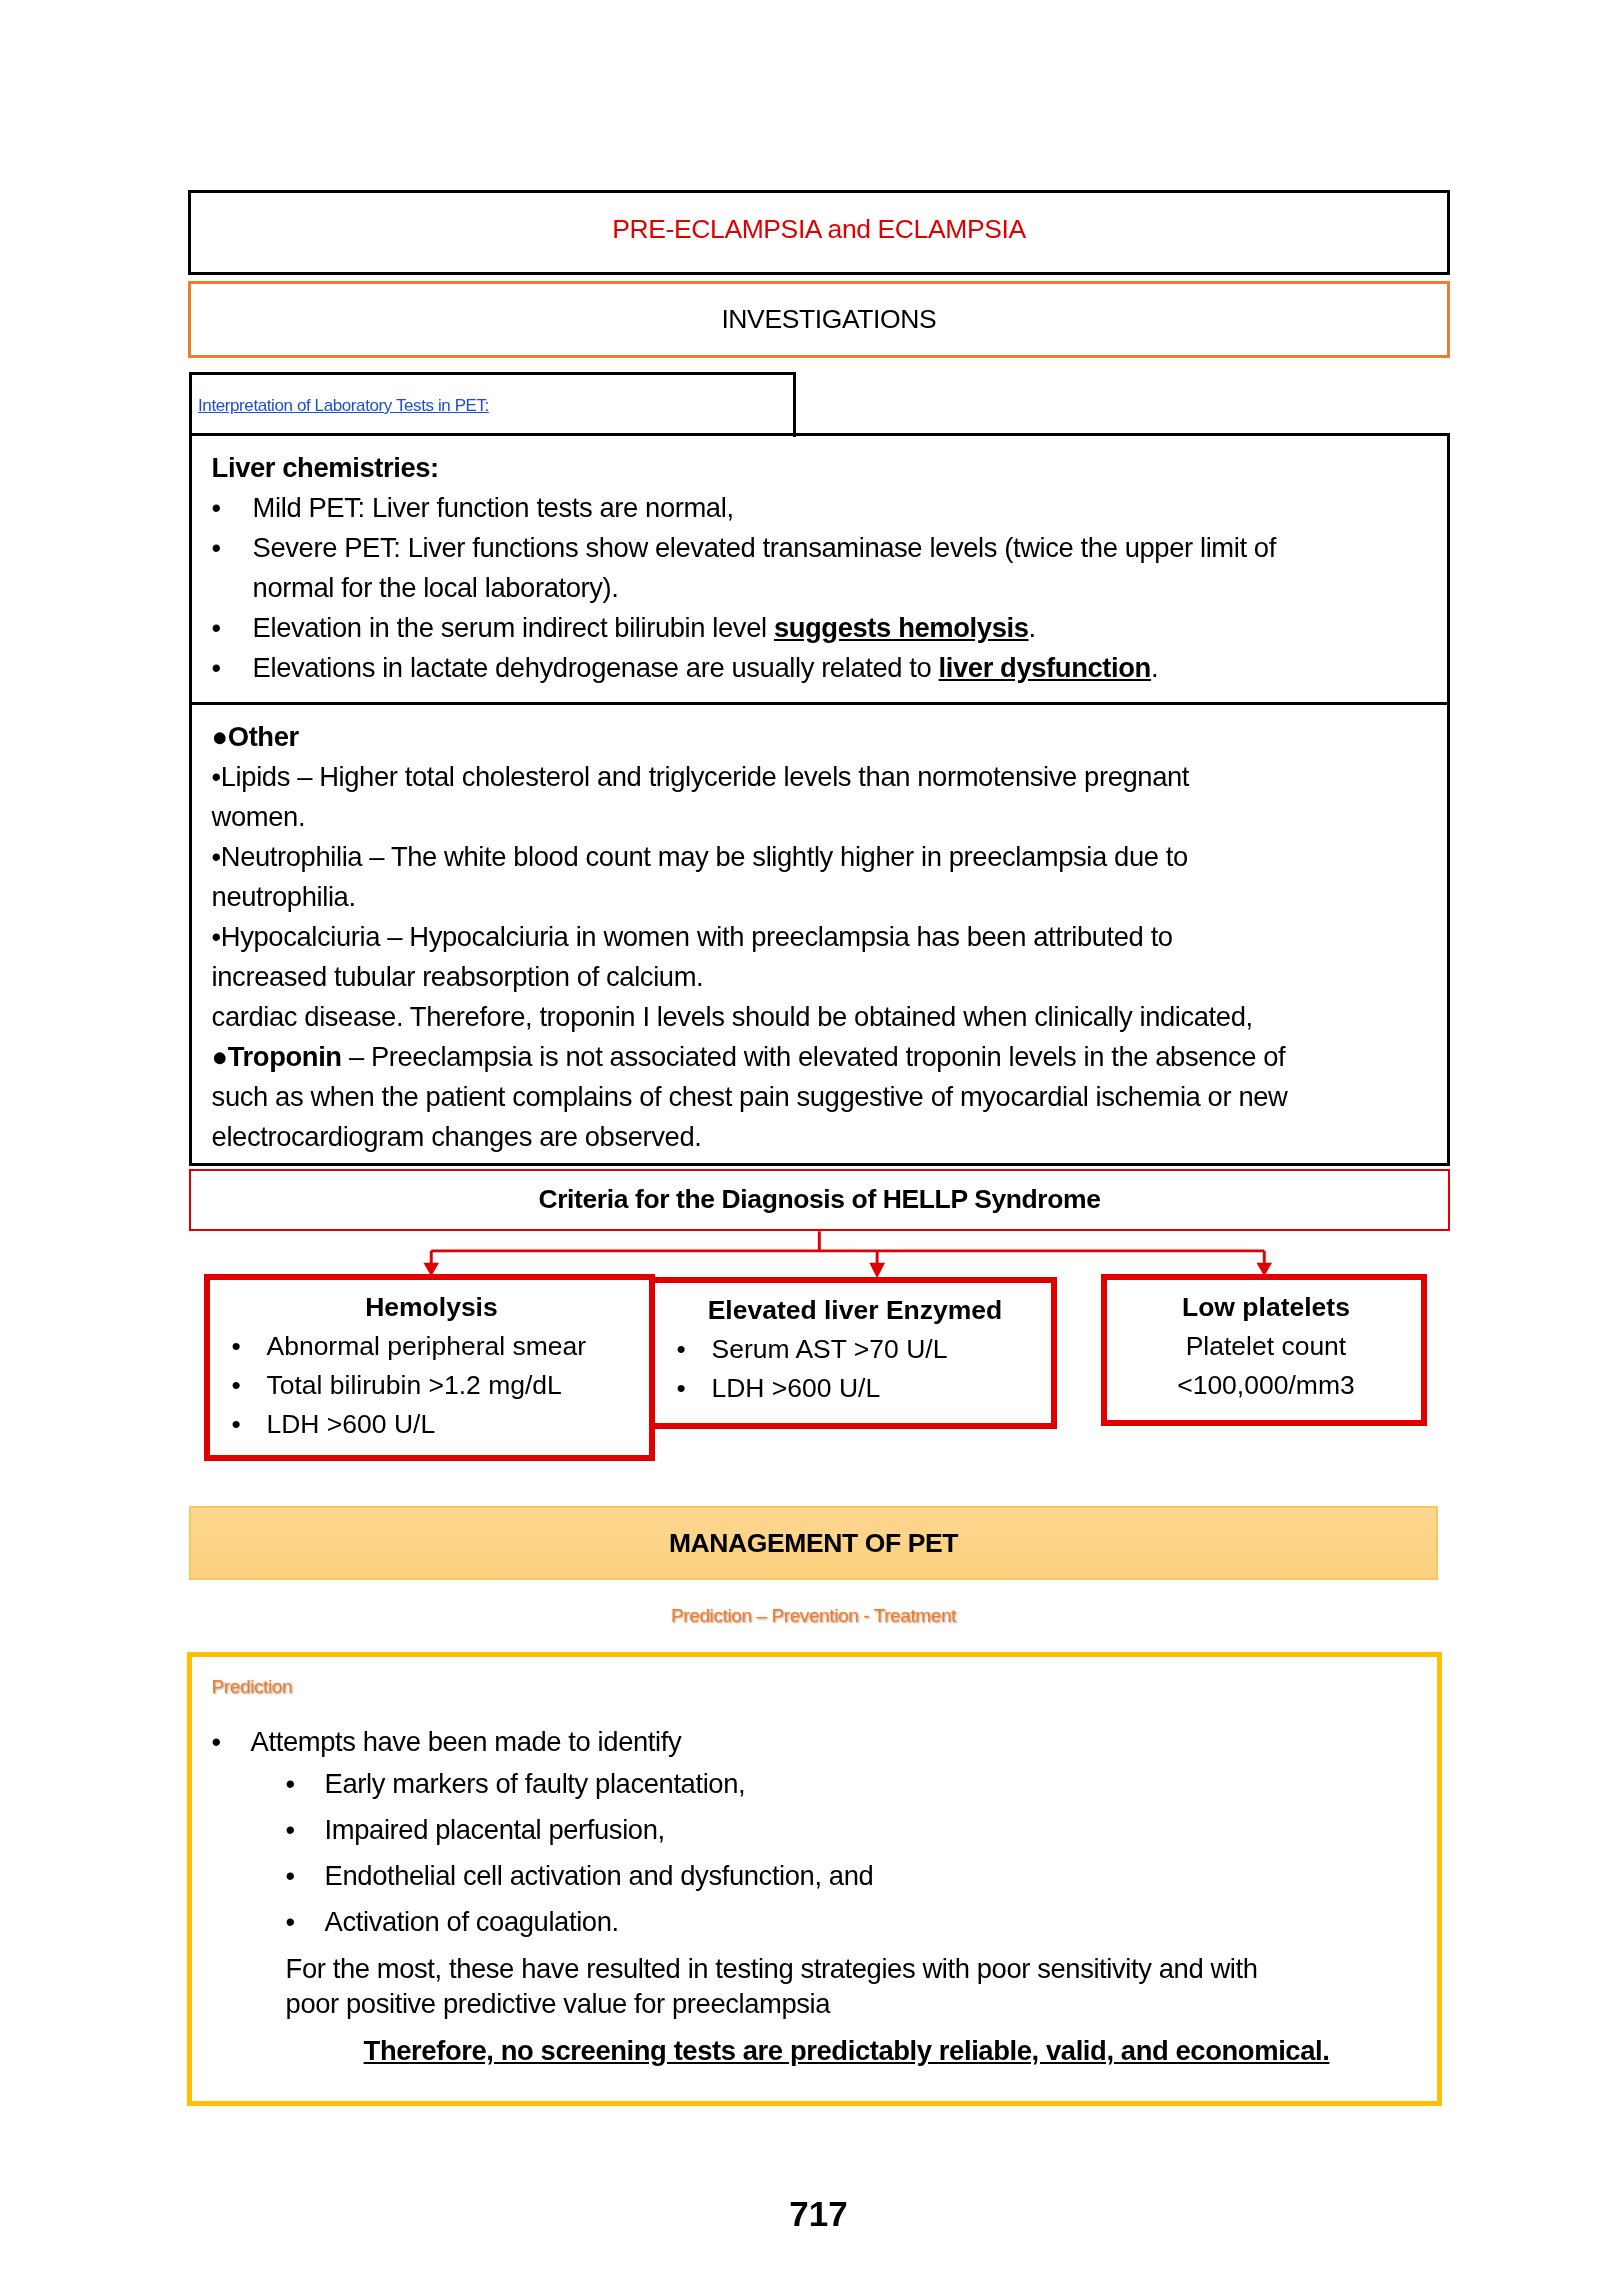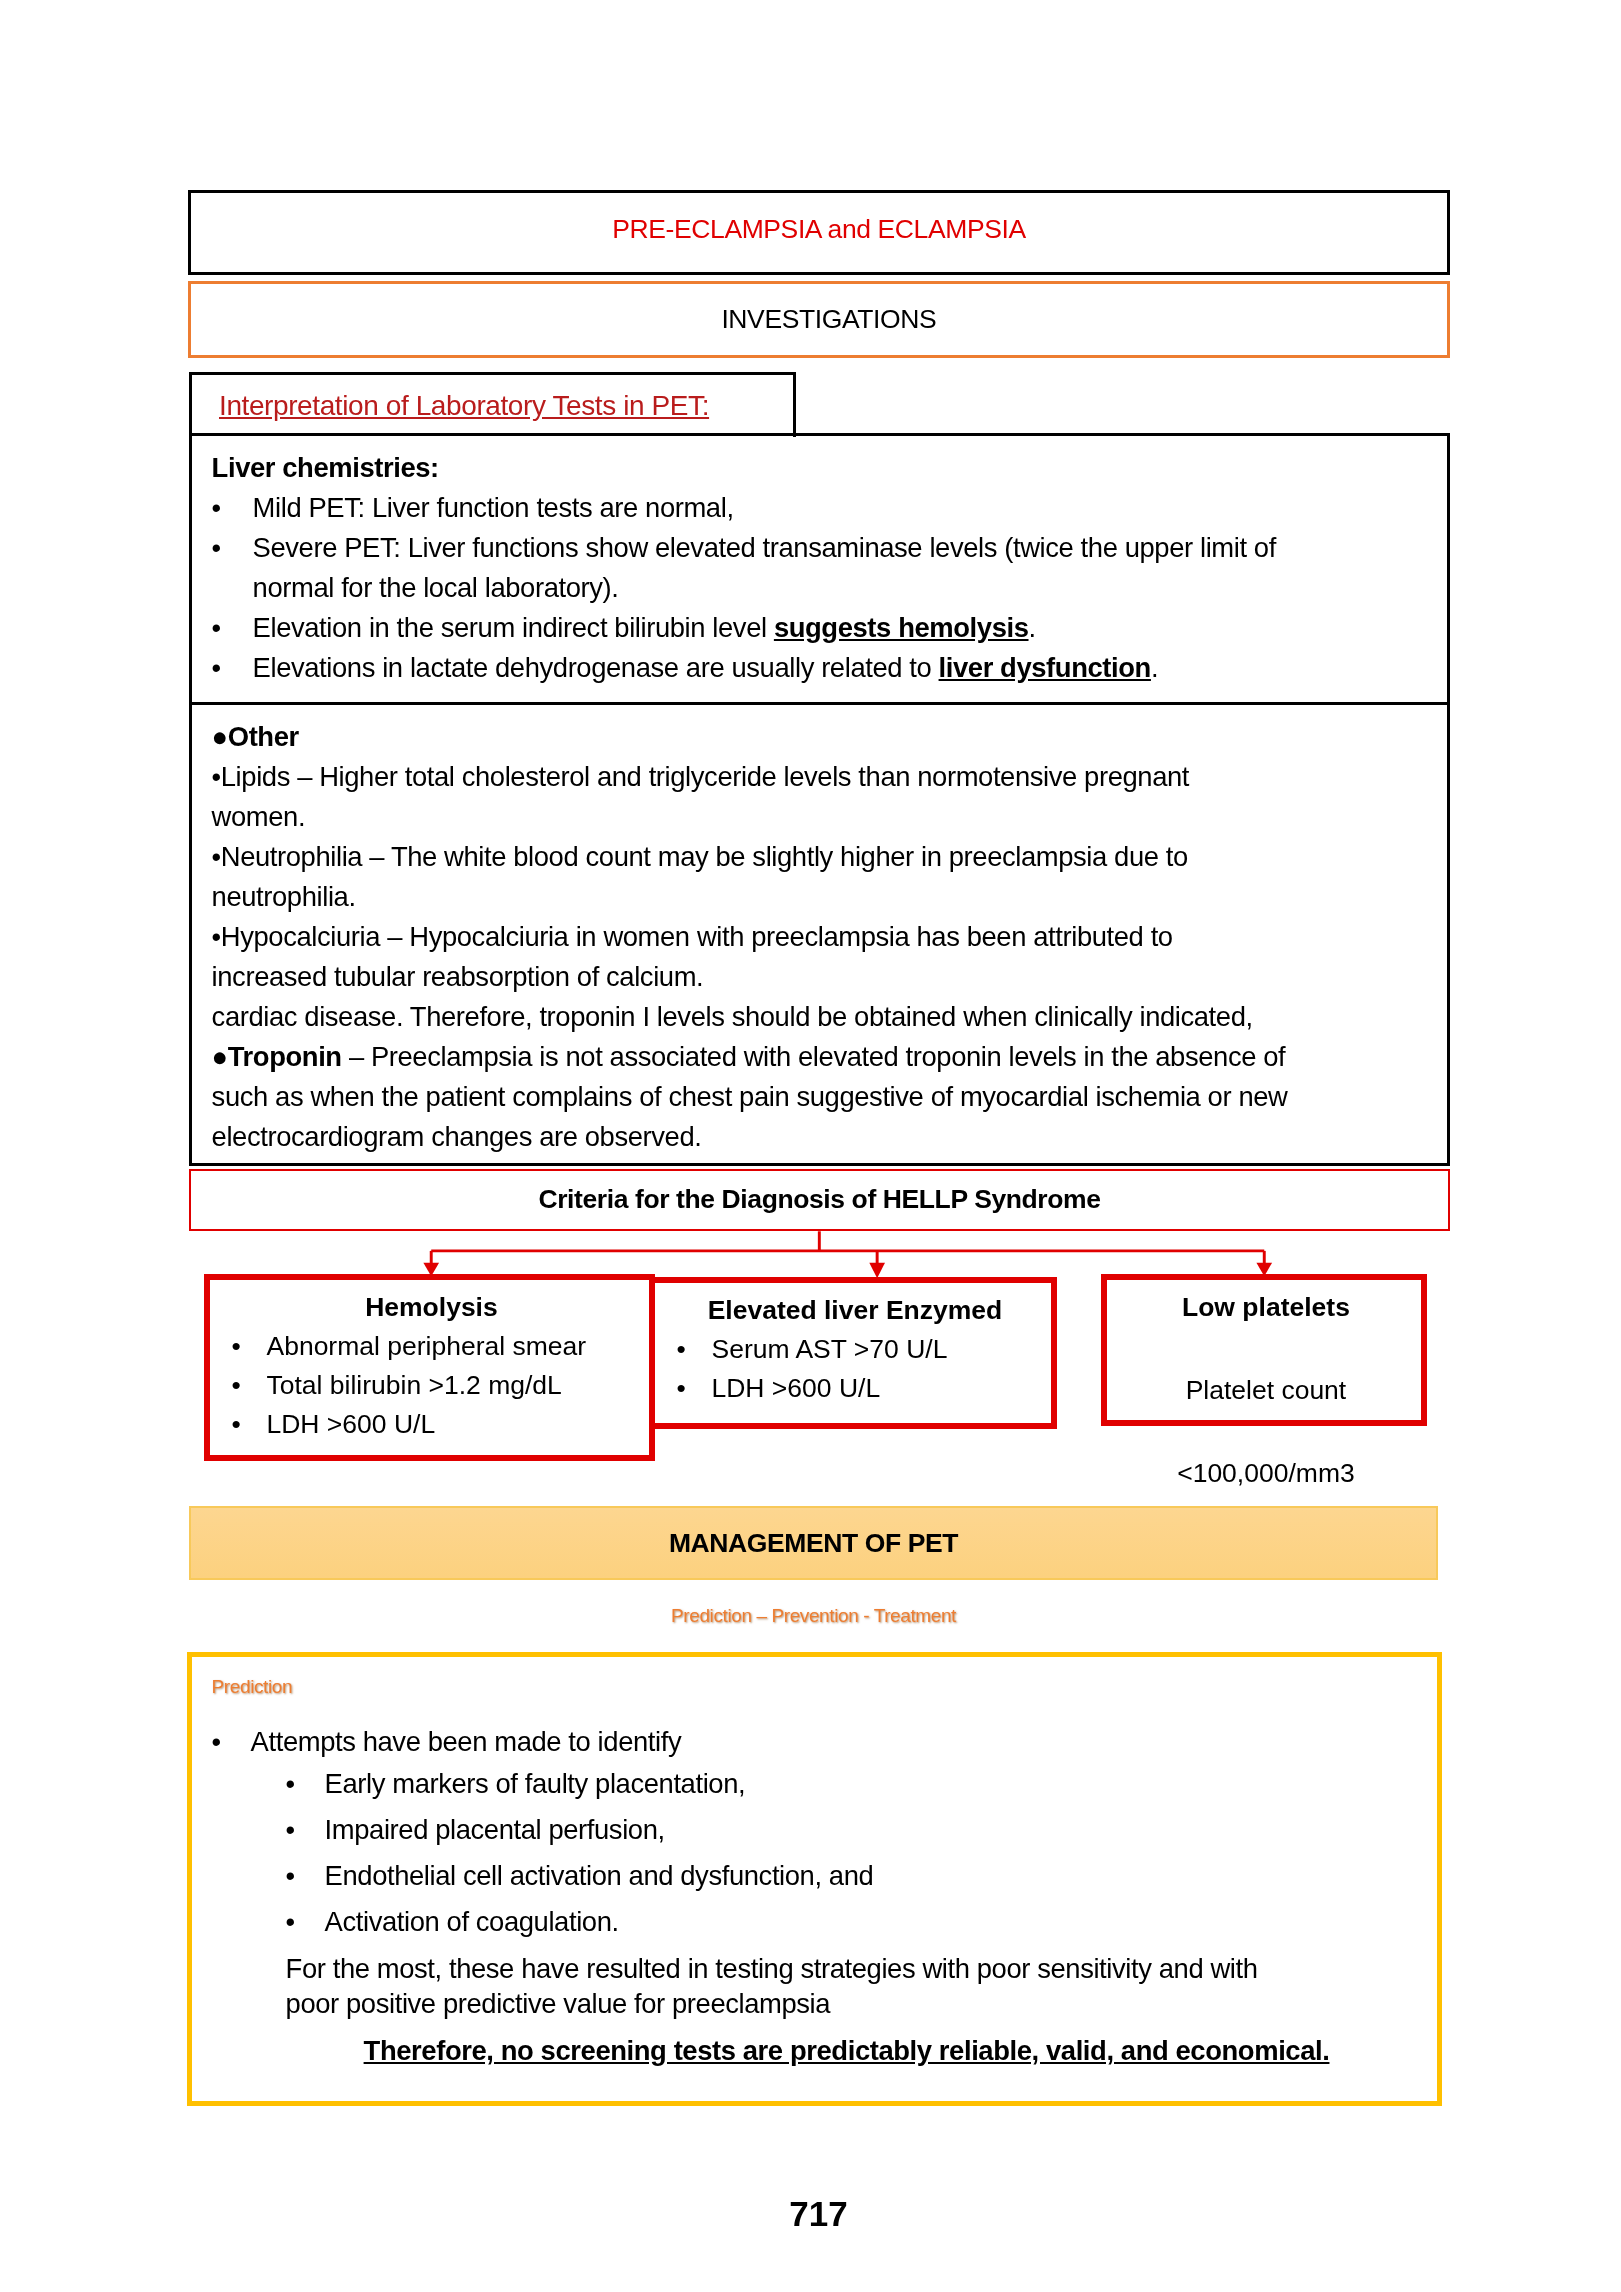--- a/index.html
+++ b/index.html
@@ -10,41 +10,41 @@
   .abs { position: absolute; box-sizing: border-box; }
   .narrow { font-family: "Liberation Sans Narrow", "Liberation Sans", sans-serif; letter-spacing: -0.4px; }
 
   #title-box { left: 188px; top: 190px; width: 1262px; height: 85px; border: 3.9px solid #000; }
   #title-box span { display:block; text-align:center; color:#e00000; font-size: 26.5px; line-height: 72px; }
 
   #inv-box { left: 188px; top: 281px; width: 1262px; height: 77px; border: 3.9px solid #ED7D31; text-align: center; }
   #inv-box span { display:block; padding-left: 19.6px; font-size: 26.5px; line-height: 70px; }
 
   #link-box { left: 189px; top: 372px; width: 607px; height: 65px; border: 3.9px solid #000; border-bottom: none; }
-  #link-box a { display:block; padding-left: 27px; font-size: 28px; line-height: 61px; color: #b91c1c; text-decoration: underline; }
+  #link-box a { display:block; padding-left: 6px; font-size: 17px; line-height: 61px; color: #1d4ed8; text-decoration: underline; }
 
   #liver-box { left: 189px; top: 433px; width: 1261px; height: 272px; border: 3.9px solid #000; padding: 11.8px 17.6px 0 19.6px; }
   .line { font-size: 27.4px; line-height: 40px; }
   .bul { display:flex; }
   .bul .dot { width: 41px; flex: none; }
   .bold { font-weight: bold; }
   .ul { text-decoration: underline; font-weight: bold; }
 
   #other-box { left: 189px; top: 702px; width: 1261px; height: 464px; border: 3.9px solid #000; border-top: 3.9px solid #000; padding: 11.8px 17.6px 0 19.6px; }
 
   #hellp-head { left: 189px; top: 1169px; width: 1261px; height: 62px; border: 2.9px solid #e00000; }
   #hellp-head span { display:block; text-align:center; font-weight:bold; font-size: 26.5px; line-height: 56px; }
 
   #connectors { left: 0; top: 0; width: 1621px; height: 2293px; pointer-events: none; }
 
   .hbox { border: 6.9px solid #e00000; background:#fff; padding: 7.8px 9.8px 0 13.7px; }
   .hbox .ht { text-align:center; font-weight:bold; font-size: 26.5px; line-height: 39px; }
   .hbox .hl { font-size: 26.5px; line-height: 39px; display:flex; }
   .hbox .hl .dot { width: 35px; flex:none; padding-left: 7.8px; }
-  .hbox .hc { text-align:center; font-size: 26.5px; line-height: 39px; margin-top: 44px; }
+  .hbox .hc { text-align:center; font-size: 26.5px; line-height: 39px; }
   #box-hemolysis { left: 204px; top: 1274px; width: 451px; height: 187px; }
   #box-liver { left: 649px; top: 1277px; width: 408px; height: 152px; }
   #box-platelets { left: 1101px; top: 1274px; width: 326px; height: 152px; }
 
   #mgmt-band { left: 189px; top: 1506px; width: 1249px; height: 74px; background: linear-gradient(#fdd690, #fcd17f); border: 2px solid #f8c95a; }
   #mgmt-band span { display:block; text-align:center; font-weight:bold; font-size: 26.5px; line-height: 71px; }
 
   #ppt { left: 189px; top: 1605px; width: 1249px; text-align:center; }
   .orange-heading { color: #ED7D31; font-weight: normal; font-size: 19px; text-shadow: 1px 1px 2px rgba(120,60,0,0.55); }
 

